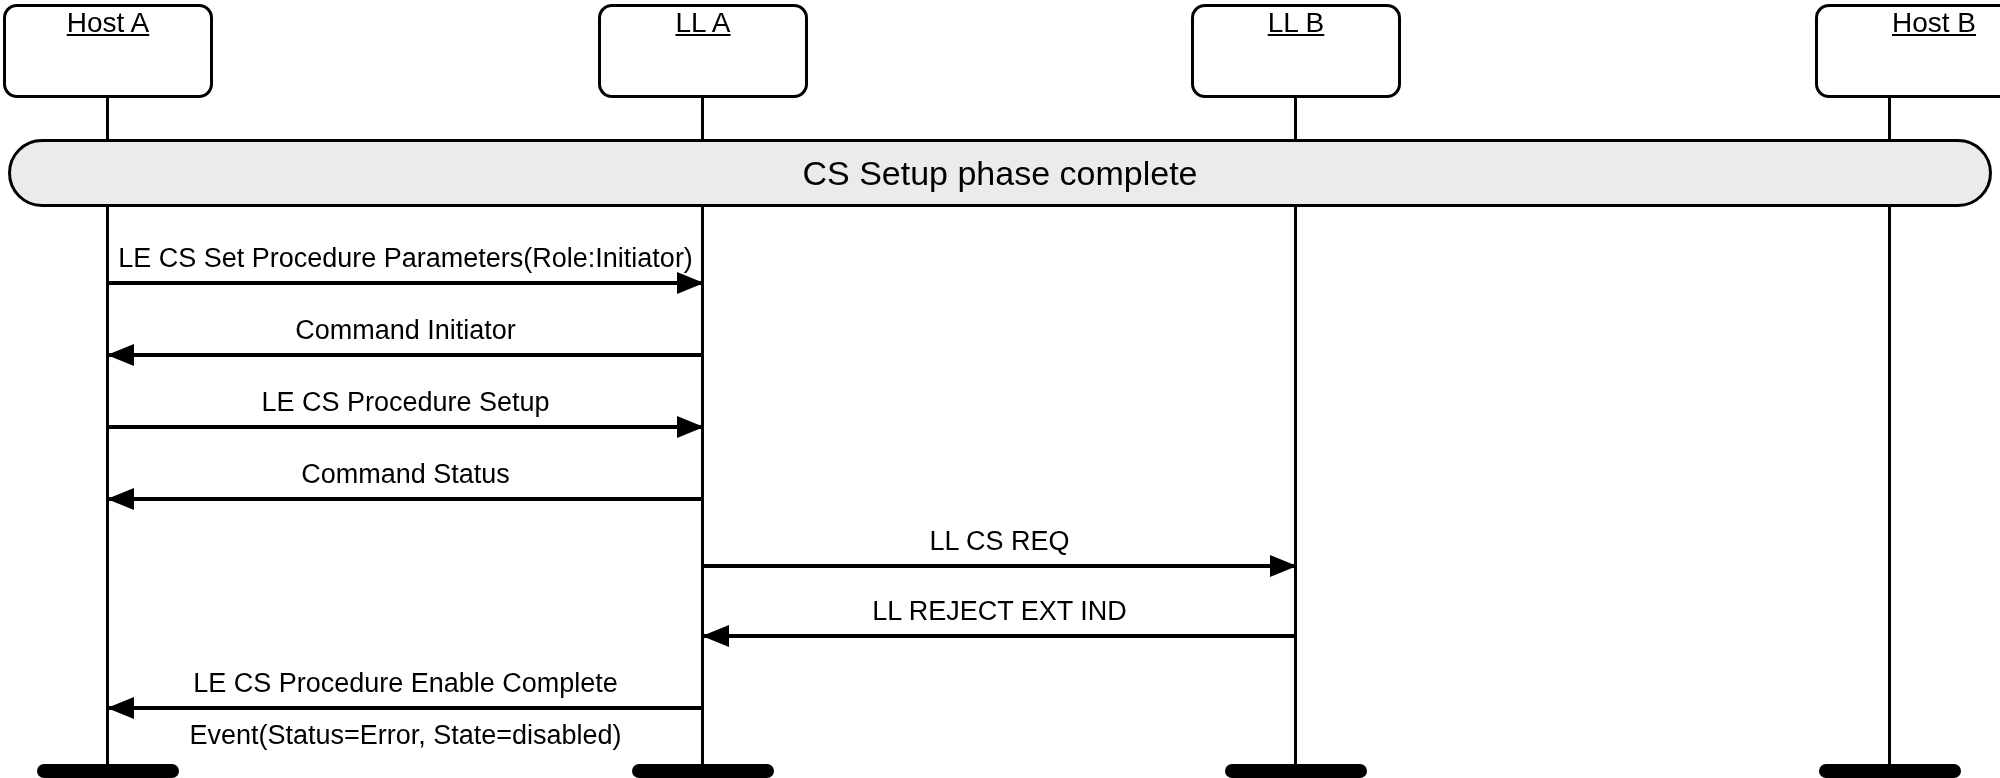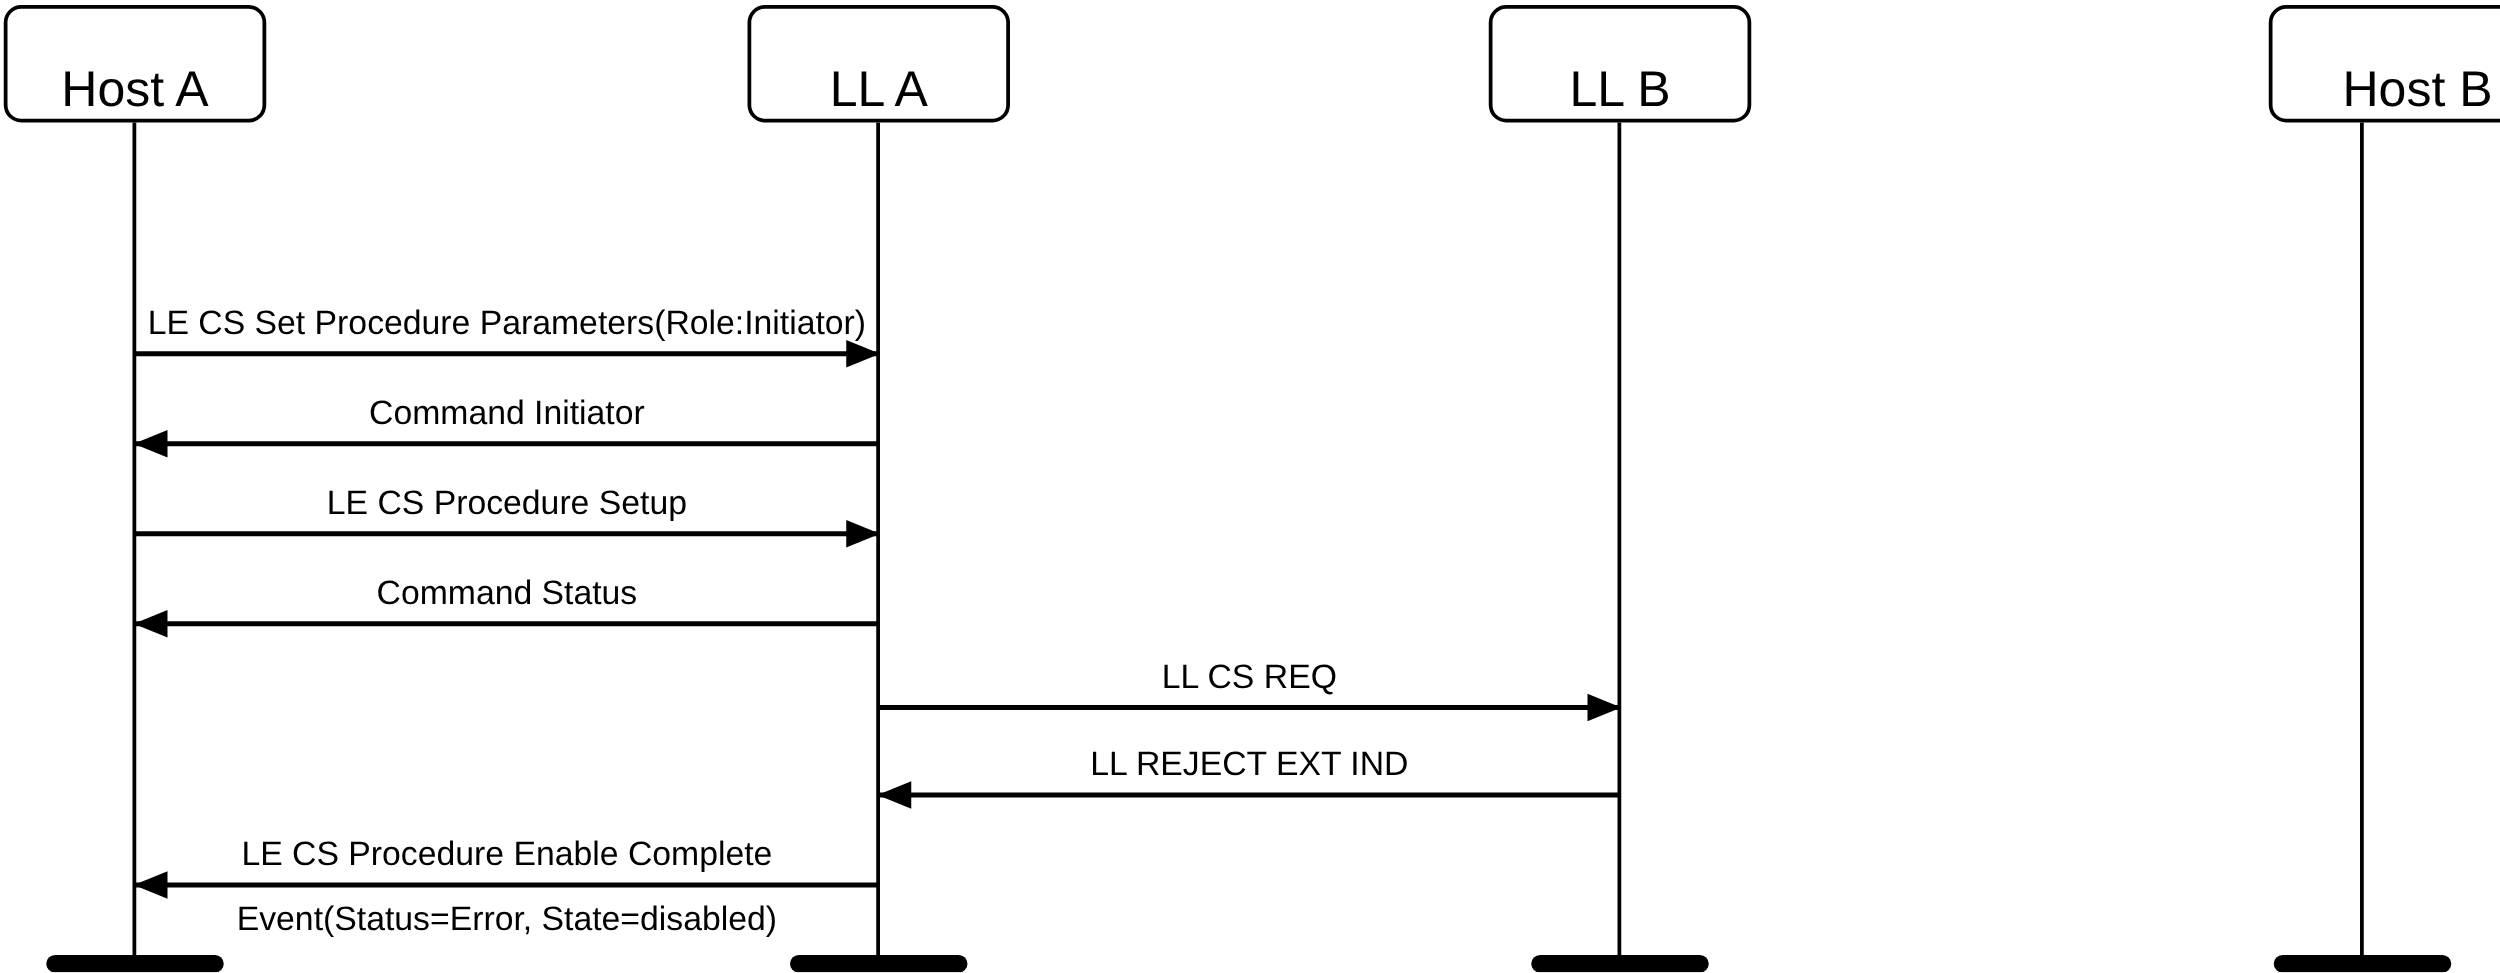--- a/index.html
+++ b/index.html
@@ -15,25 +15,26 @@
   
   .actor {
     position: absolute;
     top: 4px;
     height: 94px;
     box-sizing: border-box;
     border: 3px solid #000;
     border-radius: 14px;
     background: #ffffff;
     display: flex;
-    align-items: flex-end;
+    align-items: flex-start;
     justify-content: center;
-    font-size: 40px;
+    font-size: 28px;
     z-index: 4;
     white-space: nowrap;
+    text-decoration: underline;
   }
   
   .lifeline {
     position: absolute;
     top: 98px;
     height: 668px;
     width: 3px;
     background: #000;
     z-index: 1;
   }
@@ -115,20 +116,23 @@
   <div class="actor" style="left:1191px;width:210px">
     <span>LL B</span>
   </div>
   <div class="actor" style="left:598px;width:210px">
     <span>LL A</span>
   </div>
   <div class="actor" style="left:1815px;width:238px">
     <span>Host B</span>
   </div>
 
+  <div class="banner">
+    <span>CS Setup phase complete</span>
+  </div>
 
   <div class="msg" style="left:108px;top:283px;width:595px">
     <div class="label">LE CS Set Procedure Parameters(Role:Initiator)</div>
     <div class="line"></div>
     <div class="head right"></div>
   </div>
 
   <div class="msg" style="left:108px;top:355px;width:595px">
     <div class="label">Command Initiator</div>
     <div class="line"></div>

